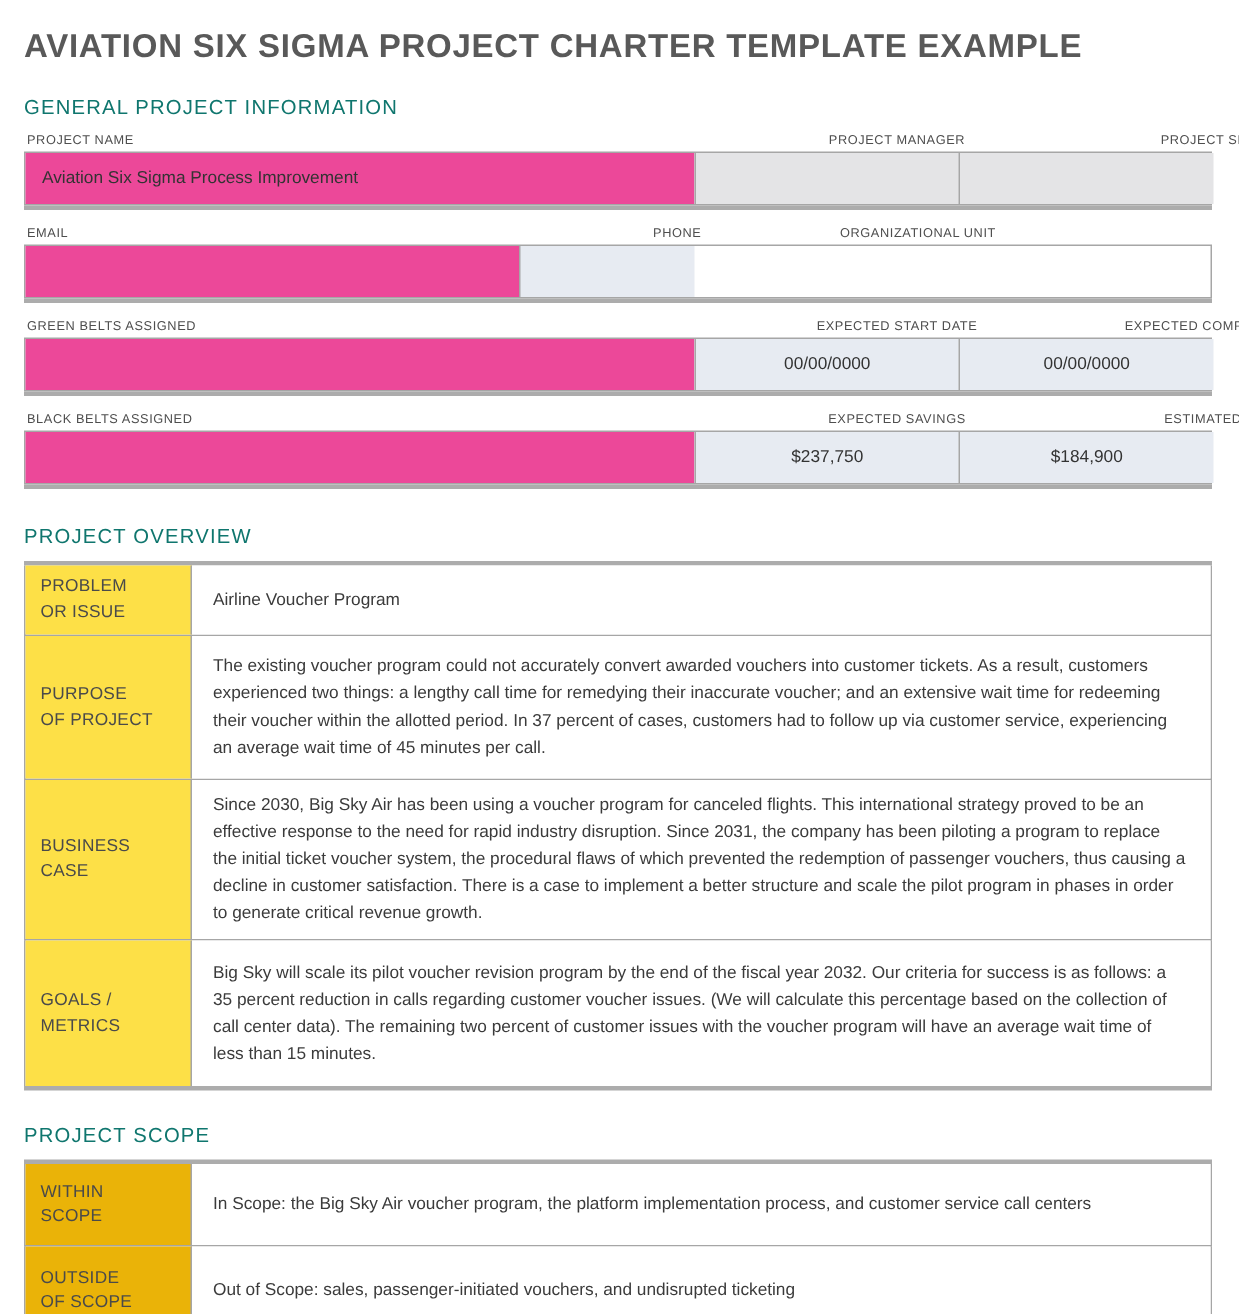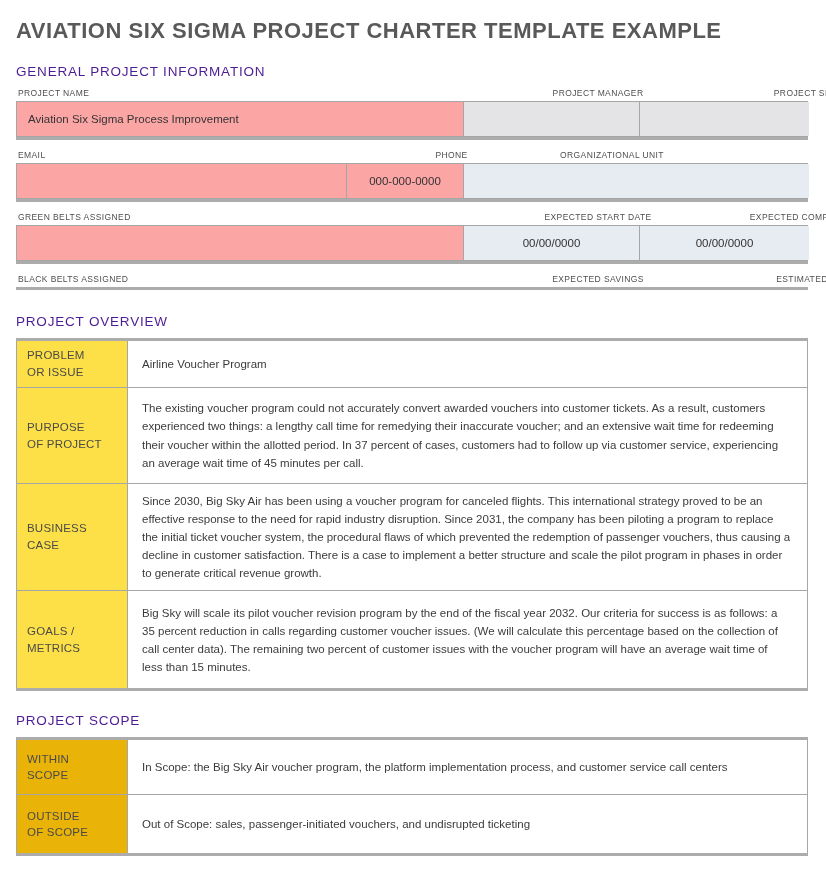--- a/index.html
+++ b/index.html
@@ -11,21 +11,21 @@
     overflow: hidden;
   }
   .page { width: 826px; height: 820px; padding: 14px 18px 0 16px; }
 
   
   .doc-title {
     font-size: 22px; font-weight: 700; color: #595959;
     letter-spacing: 0.5px; margin: 4px 0 20px 0;
   }
   .section-heading {
-    font-size: 13.5px; font-weight: 400; color: #4c1d95;
+    font-size: 13.5px; font-weight: 400; color: #0f766e;
     letter-spacing: 0.8px; margin: 0 0 9px 0;
   }
   .section-overview .section-heading { margin-top: 24px; }
   .section-scope .section-heading { margin-top: 22px; }
 
   
   .gi-block { margin-bottom: 10px; }
   .gi-labels, .gi-fields { display: grid; }
   .cols-a { grid-template-columns: 446px 176px 170px; }
   .cols-b { grid-template-columns: 329px 117px 346px; }
@@ -37,21 +37,21 @@
   .gi-label.center { text-align: center; }
   .gi-fields {
     border: 1px solid #a6a6a6;
     height: 36px;
   }
   .gi-fields > div {
     display: flex; align-items: center;
     font-size: 11.5px; color: #333333;
   }
   .gi-fields > div + div { border-left: 1px solid #a6a6a6; }
-  .f-light { background: #fca5a5; }
+  .f-light { background: #ec4899; }
   .f-gray  { background: #e4e4e6; }
   .f-blue  { background: #e7ebf2; }
   .val-left { padding-left: 11px; }
   .val-center { justify-content: center; text-align: center; }
   .hbar { height: 3px; background: #acacac; width: 792px; }
 
   
   .data-table {
     width: 792px;
     border-top: 3px solid #acacac;
@@ -110,21 +110,20 @@
     </div>
 
     <div class="gi-block">
       <div class="gi-labels cols-b">
         <div class="gi-label">EMAIL</div>
         <div class="gi-label center">PHONE</div>
         <div class="gi-label">ORGANIZATIONAL UNIT</div>
       </div>
       <div class="gi-fields cols-b">
         <div class="f-light val-left"></div>
-        <div class="f-light val-center">000-000-0000</div>
         <div class="f-blue val-left"></div>
       </div>
       <div class="hbar"></div>
     </div>
 
     <div class="gi-block">
       <div class="gi-labels cols-a">
         <div class="gi-label">GREEN BELTS ASSIGNED</div>
         <div class="gi-label center">EXPECTED START DATE</div>
         <div class="gi-label center">EXPECTED COMPLETION DATE</div>
@@ -136,20 +135,25 @@
       </div>
       <div class="hbar"></div>
     </div>
 
     <div class="gi-block">
       <div class="gi-labels cols-a">
         <div class="gi-label">BLACK BELTS ASSIGNED</div>
         <div class="gi-label center">EXPECTED SAVINGS</div>
         <div class="gi-label center">ESTIMATED COSTS</div>
       </div>
+      <div class="gi-fields cols-a">
+        <div class="f-light val-left"></div>
+        <div class="f-blue val-center">$237,750</div>
+        <div class="f-blue val-center">$184,900</div>
+      </div>
       <div class="hbar"></div>
     </div>
   </div>
 
   <div class="section section-overview">
     <h2 class="section-heading">PROJECT OVERVIEW</h2>
     <div class="data-table">
 
       <div class="dt-row ov-r1">
         <div class="dt-label lbl-yellow">PROBLEM

